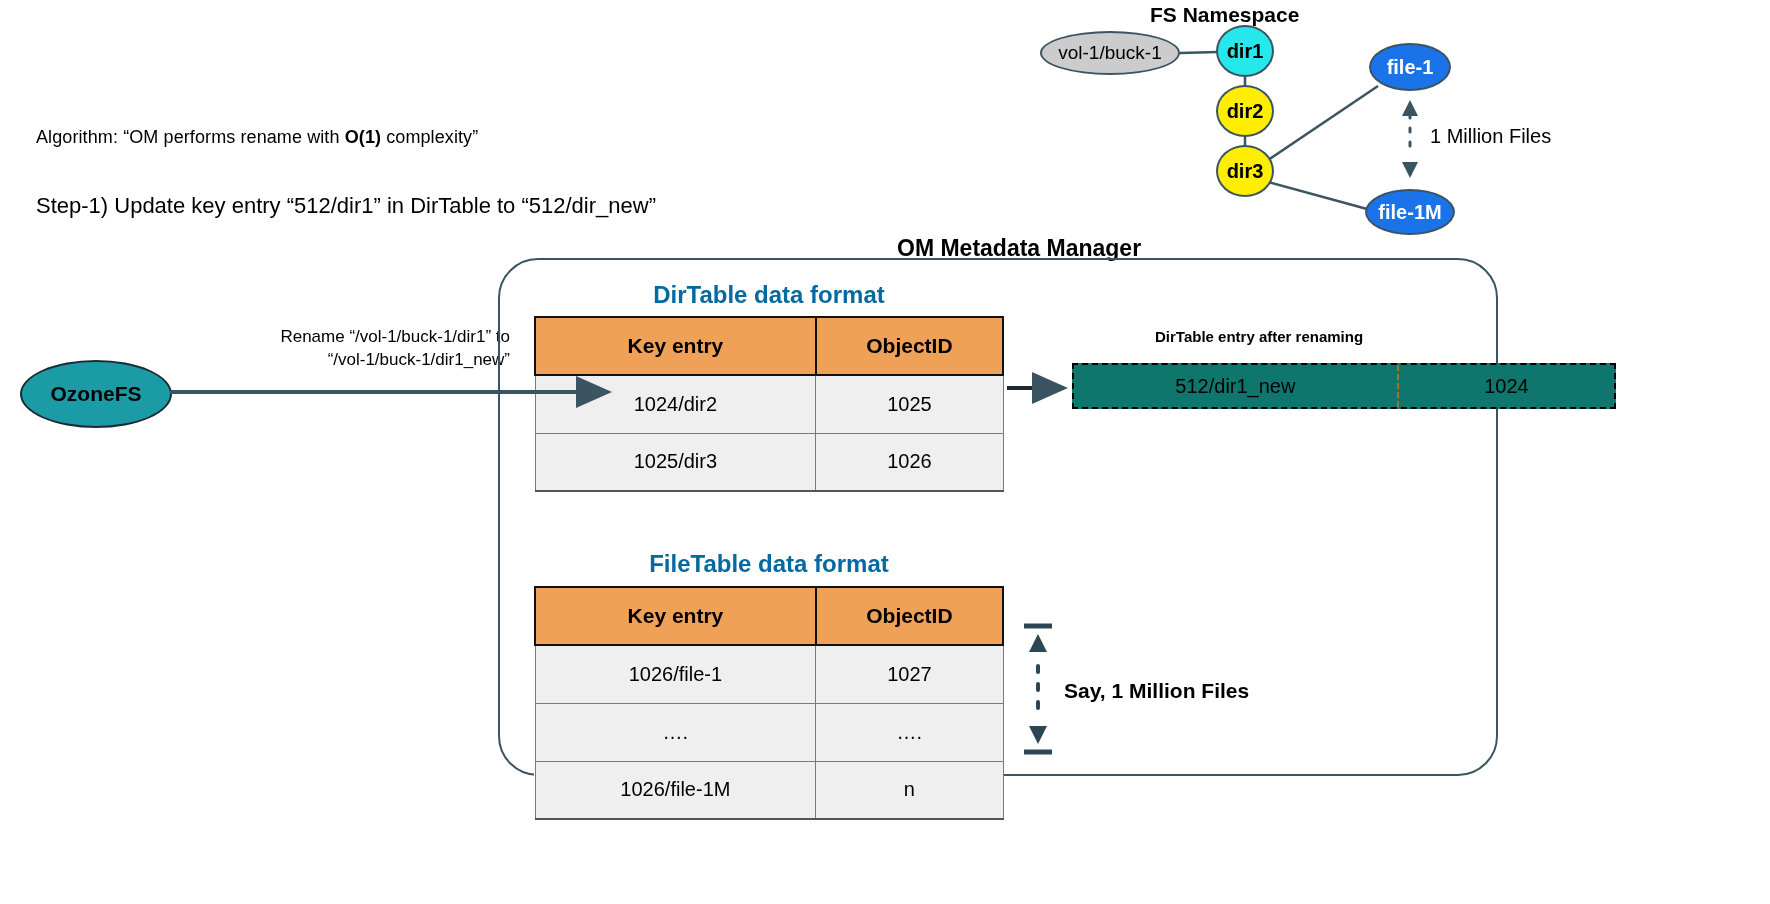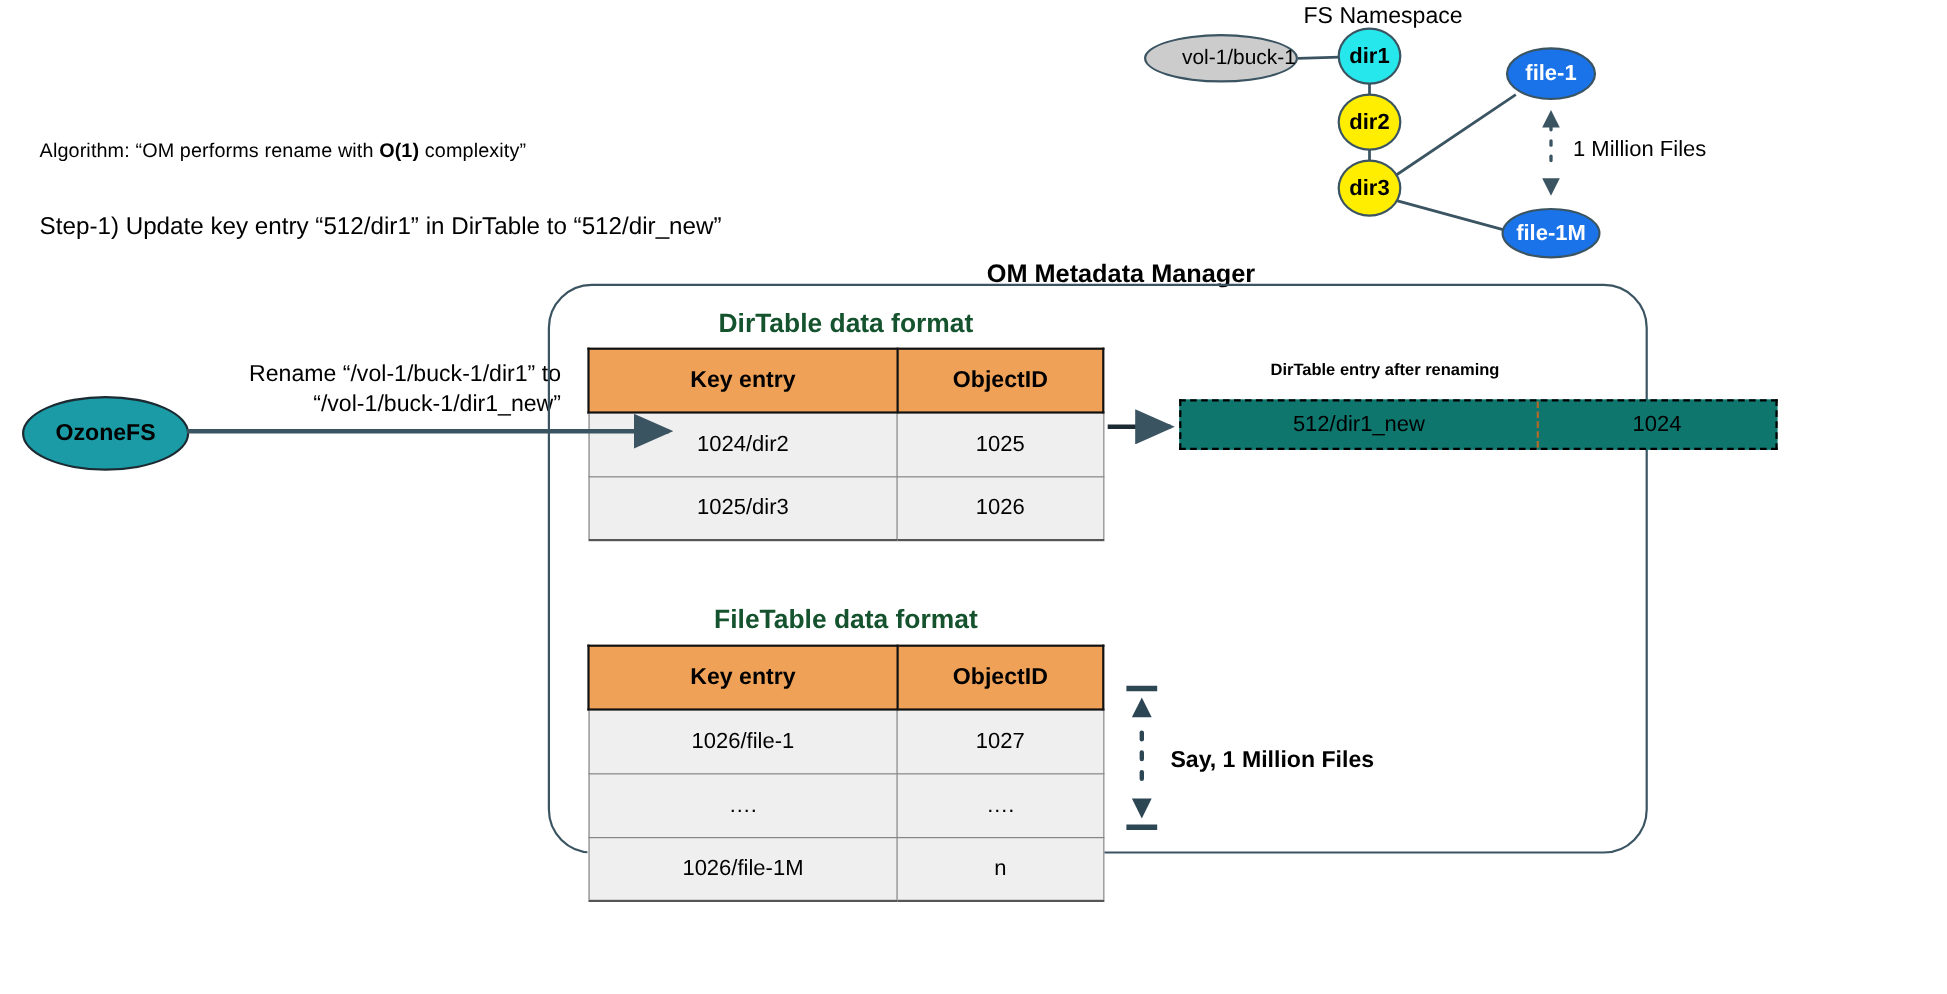--- a/index.html
+++ b/index.html
@@ -34,24 +34,24 @@
     letter-spacing: 0.1px;
   }
   #step1-line {
     left: 36px;
     top: 192px;
     font-size: 22px;
   }
 
   
   #fs-title {
-    left: 1185px;
+    left: 1150px;
     top: 2px;
     font-size: 21px;
-    font-weight: normal;
+    font-weight: bold;
   }
   .node {
     display: flex;
     align-items: center;
     justify-content: center;
     box-sizing: border-box;
     border: 2px solid #3b5462;
     border-radius: 50%;
     font-size: 20px;
     font-weight: bold;
@@ -60,21 +60,21 @@
   }
   .node.bucket {
     background: #cccccc;
     font-weight: normal;
     font-size: 19px;
   }
   .node.cyan { background: #25e7ec; }
   .node.yellow { background: #ffee00; }
   .node.blue { background: #1a73e8; color: #ffffff; }
 
-  #node-bucket { left: 1040px; top: 31px; width: 140px; height: 44px; border-radius: 50%/50%; justify-content: flex-end; }
+  #node-bucket { left: 1040px; top: 31px; width: 140px; height: 44px; border-radius: 50%/50%; }
   #node-dir1 { left: 1216px; top: 25px; width: 58px; height: 52px; }
   #node-dir2 { left: 1216px; top: 85px; width: 58px; height: 52px; }
   #node-dir3 { left: 1216px; top: 145px; width: 58px; height: 52px; }
   #node-file1 { left: 1369px; top: 43px; width: 82px; height: 48px; border-radius: 50%; }
   #node-file1m { left: 1365px; top: 189px; width: 90px; height: 46px; border-radius: 50%; }
 
   #fs-million-label {
     left: 1430px;
     top: 124px;
     font-size: 20px;
@@ -94,21 +94,21 @@
     justify-content: center;
     font-size: 21px;
     font-weight: bold;
     color: #000;
     z-index: 4;
   }
   #rename-label {
     left: 150px;
     top: 326px;
     width: 360px;
-    font-size: 21px;
+    font-size: 17px;
     text-align: right;
     line-height: 1.35;
   }
 
   
   #om-title {
     left: 897px;
     top: 234px;
     font-size: 23px;
     font-weight: bold;
@@ -122,21 +122,21 @@
     border-radius: 40px;
     box-sizing: border-box;
     background: transparent;
     z-index: 1;
   }
 
   
   .table-caption {
     font-size: 24px;
     font-weight: bold;
-    color: #14532d;
+    color: #0369a1;
     text-align: center;
   }
   .dtable {
     border-collapse: collapse;
     table-layout: fixed;
     background: #ffffff;
   }
   .dtable td, .dtable th {
     border: 1px solid #7a7a7a;
     font-size: 20px;

